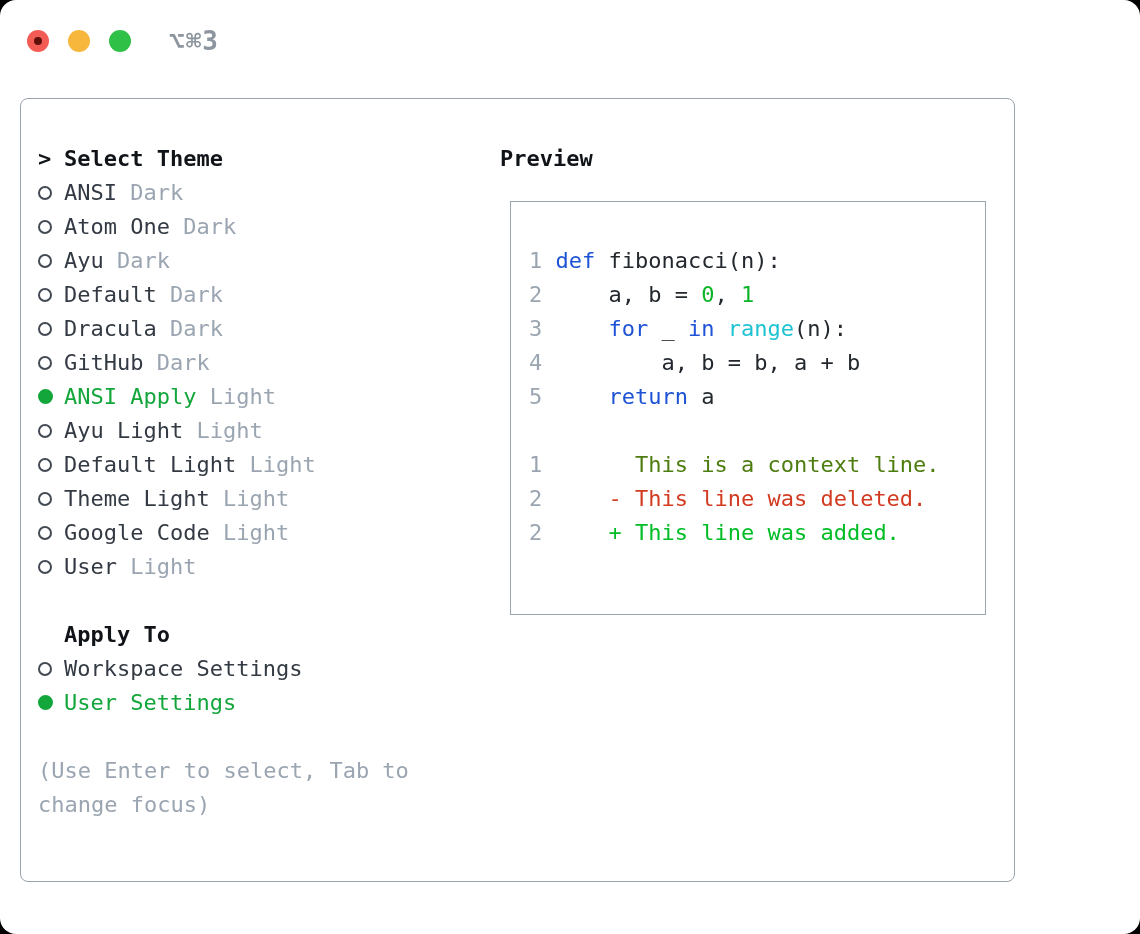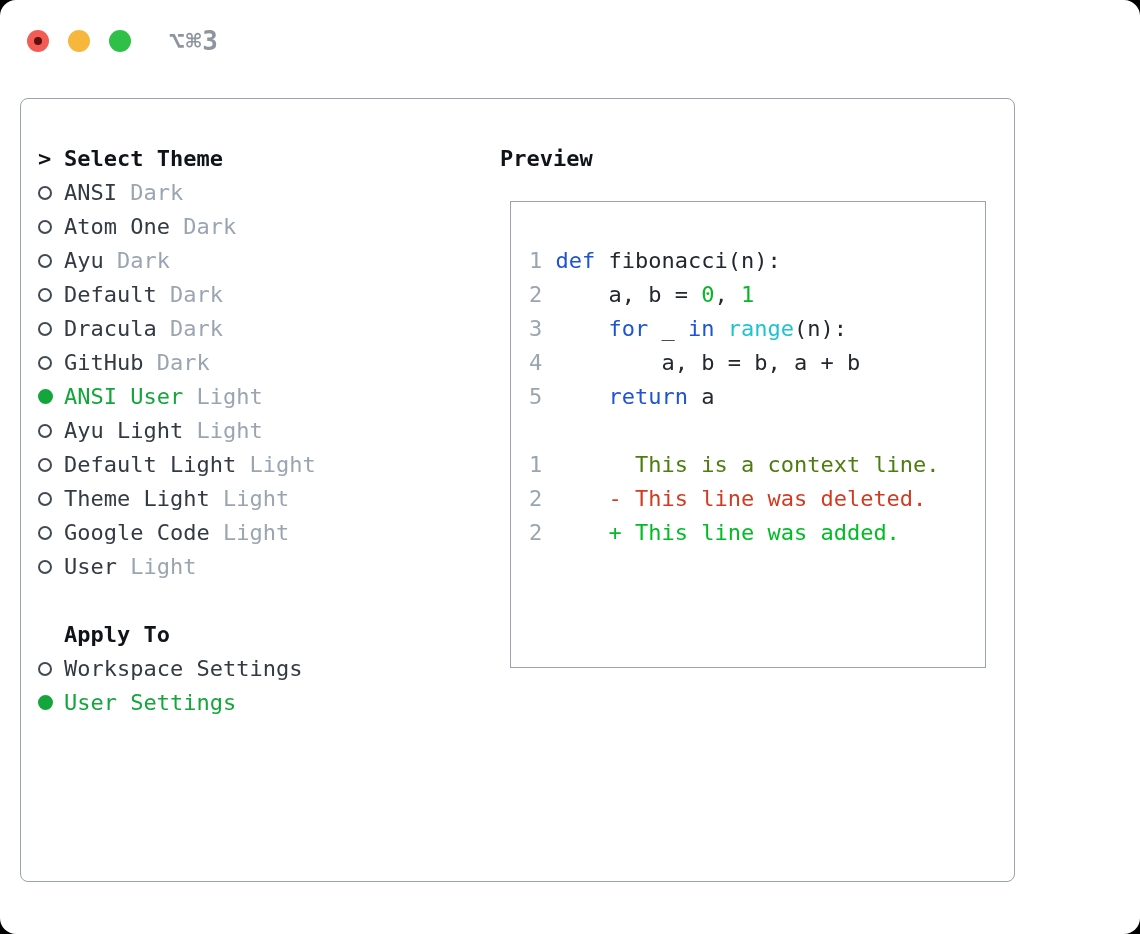--- a/index.html
+++ b/index.html
@@ -33,21 +33,21 @@
   .dot{display:inline-block;width:14px;height:14px;border-radius:50%;
        border:2px solid #424a54;box-sizing:border-box;margin-top:1px;}
   .dot.sel{background:#12a63b;border-color:#12a63b;width:15px;height:15px;}
   .name{color:#333a43;text-align:center;}
   .name.sel{color:#12a63b;}
   .muted{color:#9aa5b1;}
   .hint{margin-top:0;max-width:420px;font-size:22px;line-height:34px;color:#9aa5b1;
         white-space:normal;}
 
   
-  .preview-box{margin-top:25px;margin-left:10px;width:476px;height:467px;
+  .preview-box{margin-top:25px;margin-left:10px;width:476px;height:414px;
                border:1.5px solid #9aa3ae;background:#fff;box-sizing:border-box;}
   .preview-box pre{margin:0;padding:42px 0 0 18px;font-family:"DejaVu Sans Mono",monospace;
                    font-size:22px;line-height:34px;}
   .cline{height:34px;}
   .lineno{color:#9aa5b1;}
   .tok-plain{color:#23282e;}
   .tok-kw{color:#1e53d5;}
   .tok-fn{color:#1dc3d2;}
   .tok-num{color:#0db428;}
   .diff-context{color:#4d7c0f;}
@@ -74,41 +74,42 @@
           <span class="marker prompt">&gt;</span><span class="title">Select Theme</span>
         </div>
 
         <div id="theme-items">
             <div class="row"><span class="marker"><span class="dot"></span></span><span class="name">ANSI</span><span class="muted"> Dark</span></div>
             <div class="row"><span class="marker"><span class="dot"></span></span><span class="name">Atom One</span><span class="muted"> Dark</span></div>
             <div class="row"><span class="marker"><span class="dot"></span></span><span class="name">Ayu</span><span class="muted"> Dark</span></div>
             <div class="row"><span class="marker"><span class="dot"></span></span><span class="name">Default</span><span class="muted"> Dark</span></div>
             <div class="row"><span class="marker"><span class="dot"></span></span><span class="name">Dracula</span><span class="muted"> Dark</span></div>
             <div class="row"><span class="marker"><span class="dot"></span></span><span class="name">GitHub</span><span class="muted"> Dark</span></div>
-            <div class="row"><span class="marker"><span class="dot sel"></span></span><span class="name sel">ANSI User</span><span class="muted"> Light</span></div>
+            <div class="row"><span class="marker"><span class="dot sel"></span></span><span class="name sel">ANSI Apply</span><span class="muted"> Light</span></div>
             <div class="row"><span class="marker"><span class="dot"></span></span><span class="name">Ayu Light</span><span class="muted"> Light</span></div>
             <div class="row"><span class="marker"><span class="dot"></span></span><span class="name">Default Light</span><span class="muted"> Light</span></div>
             <div class="row"><span class="marker"><span class="dot"></span></span><span class="name">Theme Light</span><span class="muted"> Light</span></div>
             <div class="row"><span class="marker"><span class="dot"></span></span><span class="name">Google Code</span><span class="muted"> Light</span></div>
             <div class="row"><span class="marker"><span class="dot"></span></span><span class="name">User</span><span class="muted"> Light</span></div>
           </div>
 
         <div class="spacer"></div>
 
         <div class="row">
           <span class="marker"></span><span class="title">Apply To</span>
         </div>
 
         <div id="apply-items">
             <div class="row"><span class="marker"><span class="dot"></span></span><span class="name">Workspace Settings</span></div>
             <div class="row"><span class="marker"><span class="dot sel"></span></span><span class="name sel">User Settings</span></div>
           </div>
 
         <div class="spacer"></div>
 
+        <div class="hint">(Use Enter to select, Tab to change focus)</div>
       </div>
 
       <div class="right-col">
         <div class="row">
           <span class="title">Preview</span>
         </div>
         <div class="preview-box">
           <pre id="code-block"><div class="cline"><span class="lineno">1</span> <span class="tok-kw">def</span><span class="tok-plain"> fibonacci(n):</span></div><div class="cline"><span class="lineno">2</span> <span class="tok-plain">    a, b = </span><span class="tok-num">0</span><span class="tok-plain">, </span><span class="tok-num">1</span></div><div class="cline"><span class="lineno">3</span> <span class="tok-plain">    </span><span class="tok-kw">for</span><span class="tok-plain"> _ </span><span class="tok-kw">in</span><span class="tok-plain"> </span><span class="tok-fn">range</span><span class="tok-plain">(n):</span></div><div class="cline"><span class="lineno">4</span> <span class="tok-plain">        a, b = b, a + b</span></div><div class="cline"><span class="lineno">5</span> <span class="tok-plain">    </span><span class="tok-kw">return</span><span class="tok-plain"> a</span></div><div class="cline"></div><div class="cline"><span class="lineno">1</span><span class="diff-context">       This is a context line.</span></div><div class="cline"><span class="lineno">2</span><span class="diff-deleted">     - This line was deleted.</span></div><div class="cline"><span class="lineno">2</span><span class="diff-added">     + This line was added.</span></div></pre>
         </div>
       </div>

